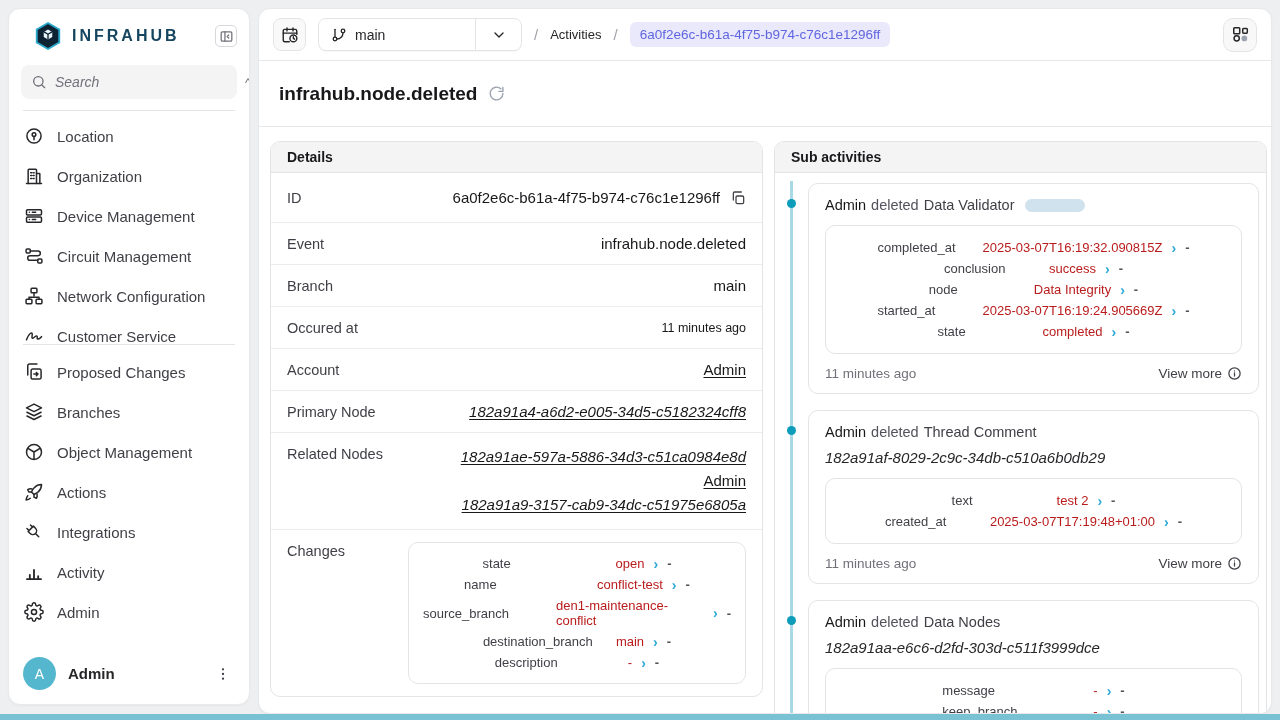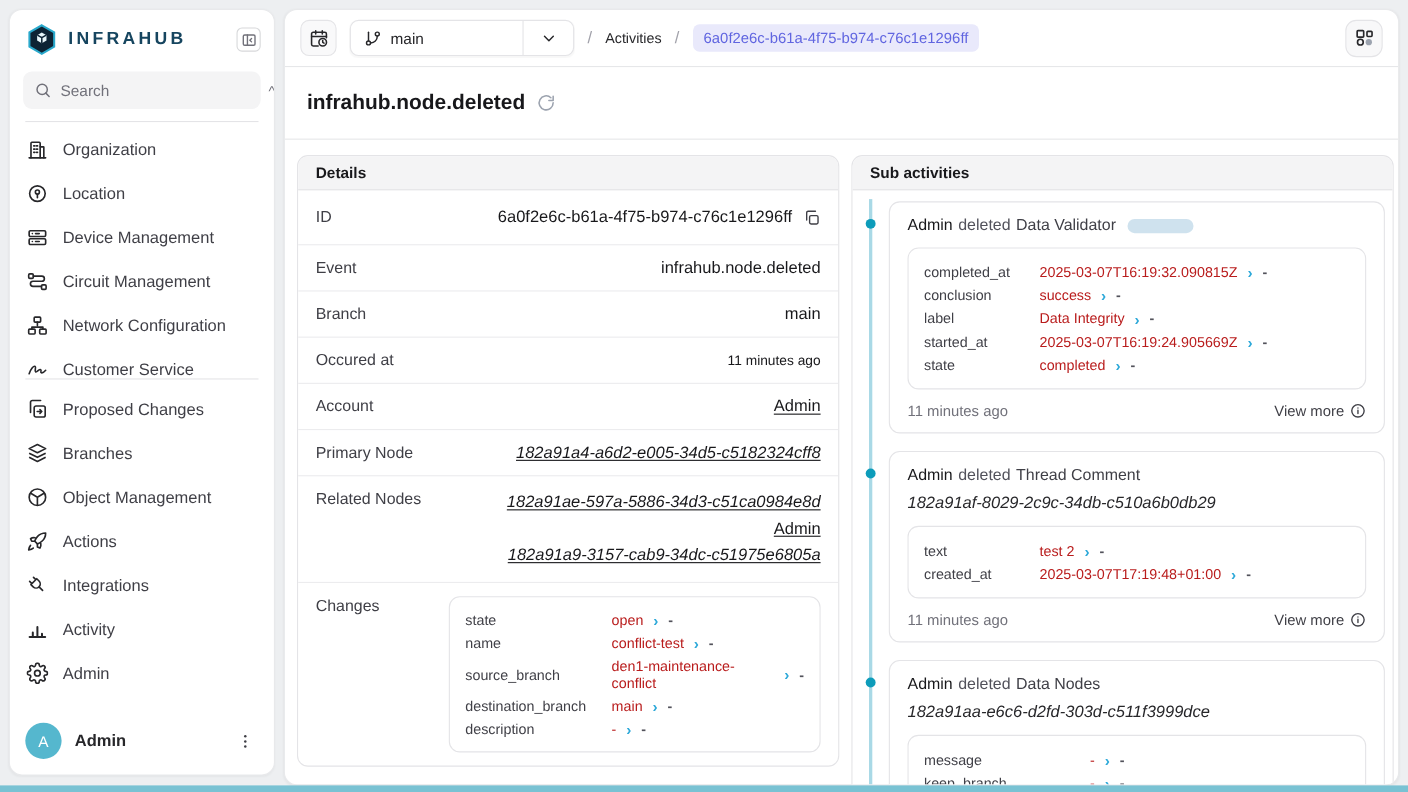--- a/index.html
+++ b/index.html
@@ -11,28 +11,28 @@
   
   .sidebar { position: absolute; left: 8px; top: 8px; width: 242px; height: 697px;
     background: #fff; border: 1px solid #e8e9eb; border-radius: 12px;
     box-shadow: 0 1px 2px rgba(0,0,0,.04); display: flex; flex-direction: column; overflow: hidden; }
   .main { position: absolute; left: 258px; top: 8px; width: 1014px; height: 706px;
     background: #fff; border: 1px solid #e8e9eb; border-radius: 12px;
     box-shadow: 0 1px 2px rgba(0,0,0,.04); overflow: hidden; }
   .bottom-strip { position: absolute; left: 0; right: 0; bottom: 0; height: 6px; background: #79c2d3; }
 
   
-  .logo-row { display: flex; align-items: center; gap: 9px; padding: 12px 12px 6px 14px; }
+  .logo-row { display: flex; align-items: center; gap: 9px; padding: 12px 12px 6px 24px; }
   .brand { font-size: 16px; font-weight: 800; letter-spacing: 3px; color: #16455f; flex: 1; }
   .collapse-btn { width: 22px; height: 22px; border: 1px solid #d7d8da; border-radius: 5px;
     display: flex; align-items: center; justify-content: center; color: #71717a; background: #fff; cursor: pointer; }
   .search-box { margin: 8px 12px 0; height: 34px; background: #f4f4f5; border-radius: 8px;
     display: flex; align-items: center; gap: 8px; padding: 0 10px; color: #71717a; }
   .search-box input { border: 0; background: transparent; outline: none; flex: 1; font-size: 14px;
-    color: #3f3f46; font-family: inherit; }
+    color: #3f3f46; font-family: inherit; font-style: italic; }
   .search-box input::placeholder { color: #71717a; }
   .kbd { font-size: 13px; color: #71717a; letter-spacing: 1px; }
   .side-divider { border-top: 1px solid #e4e4e7; margin: 11px 14px 0; }
   .nav-scroll { height: 233px; overflow: hidden; padding-top: 5px; }
   .nav-bottom { padding-top: 7px; }
   .nav-item { height: 40px; display: flex; align-items: center; gap: 13px; padding: 0 15px;
     font-size: 15px; color: #3f3f46; cursor: pointer; }
   .nav-ic { width: 20px; height: 20px; color: #27272a; flex-shrink: 0; }
   .user-row { margin-top: auto; padding: 10px 14px 14px; display: flex; align-items: center; gap: 12px; }
   .avatar { width: 33px; height: 33px; border-radius: 50%; background: #55b7ce; color: #fff;
@@ -83,21 +83,21 @@
   .dvalue.small { font-size: 12.5px; }
   .id-wrap { display: flex; align-items: center; gap: 10px; margin-left: auto; }
   .copy-btn { color: #3f3f46; cursor: pointer; }
   .link { color: #18181b; font-weight: 500; text-decoration: underline; text-underline-offset: 2px; cursor: pointer; }
   .uuid { font-style: italic; }
   .multiline { line-height: 24px; }
 
   
   .changes-box { border: 1px solid #e4e4e7; border-radius: 10px; padding: 10px 14px;
     width: 338px; margin-left: auto; background: #fff; }
-  .chrow { display: flex; align-items: center; gap: 9px; padding: 3px 0; font-size: 13px; }
+  .chrow { display: flex; align-items: center; gap: 9px; padding: 3px 0; font-size: 13px; justify-content: center; }
   .chkey { color: #3f3f46; font-weight: 500; flex-shrink: 0; width: 124px; text-align: left; }
   .chold { color: #b91c1c; }
   .charw { color: #2ea9d9; font-weight: 700; font-size: 14px; line-height: 1; }
   .charw::before { content: "\203A"; }
   .chnew { color: #52525b; font-weight: 700; }
 
   
   .tl { position: relative; padding: 10px 7px 0 33px; }
   .tl::before { content: ""; position: absolute; left: 15px; top: 8px; bottom: -30px;
     width: 2.5px; background: #a9d9e6; }
@@ -151,38 +151,38 @@
     </span>
     <input placeholder="Search" style="">
     <span class="kbd">^K</span>
   </div>
 
   <div class="side-divider"></div>
 
   <div class="nav-scroll">
     <div class="nav-item">
       <span class="nav-ic">
+        <svg width="20" height="20" viewBox="0 0 24 24" fill="none" stroke="currentColor" stroke-width="1.8" stroke-linecap="round">
+          <circle cx="12" cy="12" r="8.5"></circle>
+            <circle cx="12" cy="10.3" r="2.2"></circle>
+            <path d="M12 12.8V16.4"></path>
+        </svg>
+      </span>
+      <span>Location</span>
+    </div>
+    <div class="nav-item">
+      <span class="nav-ic">
         <svg width="20" height="20" viewBox="0 0 24 24" fill="none" stroke="currentColor" stroke-width="1.8" stroke-linecap="round" stroke-linejoin="round">
           <path d="M3 21h18"></path>
             <path d="M5 21V5a1 1 0 0 1 1-1h8a1 1 0 0 1 1 1v16"></path>
             <path d="M15 9h3.5a.5.5 0 0 1 .5.5V21"></path>
           <path d="M8 8h1.2M11 8h1.2M8 11.5h1.2M11 11.5h1.2M8 15h1.2M11 15h1.2"></path>
         </svg>
       </span>
       <span>Organization</span>
-    </div>
-    <div class="nav-item">
-      <span class="nav-ic">
-        <svg width="20" height="20" viewBox="0 0 24 24" fill="none" stroke="currentColor" stroke-width="1.8" stroke-linecap="round">
-          <circle cx="12" cy="12" r="8.5"></circle>
-            <circle cx="12" cy="10.3" r="2.2"></circle>
-            <path d="M12 12.8V16.4"></path>
-        </svg>
-      </span>
-      <span>Location</span>
     </div>
     <div class="nav-item">
       <span class="nav-ic">
         <svg width="20" height="20" viewBox="0 0 24 24" fill="none" stroke="currentColor" stroke-width="1.8" stroke-linecap="round" stroke-linejoin="round">
           <rect x="3" y="4.5" width="18" height="6.3" rx="1.4"></rect>
             <rect x="3" y="13.2" width="18" height="6.3" rx="1.4"></rect>
           <path d="M6.5 7.6h.01M6.5 16.3h.01M10 7.6h4M10 16.3h4"></path>
         </svg>
       </span>
       <span>Device Management</span>
@@ -482,21 +482,21 @@
               <span class="charw"></span>
               <span class="chnew">-</span>
             </span>
             <span class="chrow">
               <span class="chkey">conclusion</span>
               <span class="chold">success</span>
               <span class="charw"></span>
               <span class="chnew">-</span>
             </span>
             <span class="chrow">
-              <span class="chkey">label</span>
+              <span class="chkey">node</span>
               <span class="chold">Data Integrity</span>
               <span class="charw"></span>
               <span class="chnew">-</span>
             </span>
             <span class="chrow">
               <span class="chkey">started_at</span>
               <span class="chold">2025-03-07T16:19:24.905669Z</span>
               <span class="charw"></span>
               <span class="chnew">-</span>
             </span>

